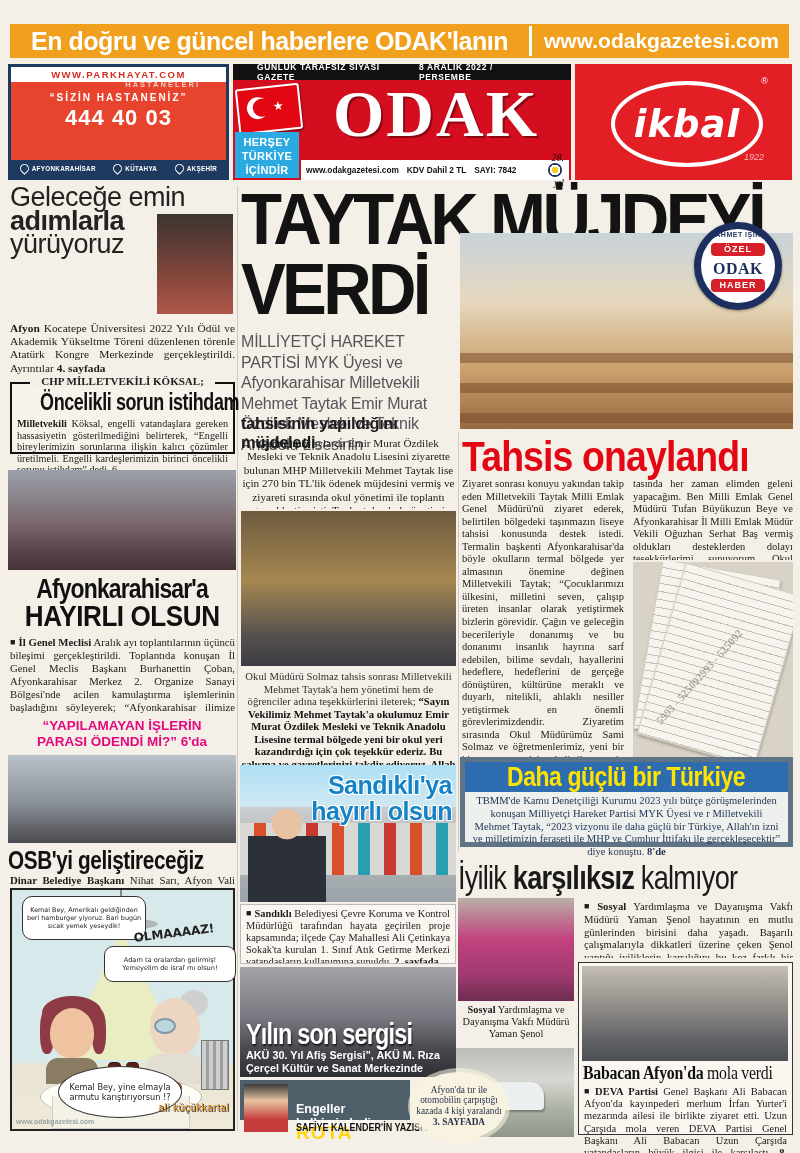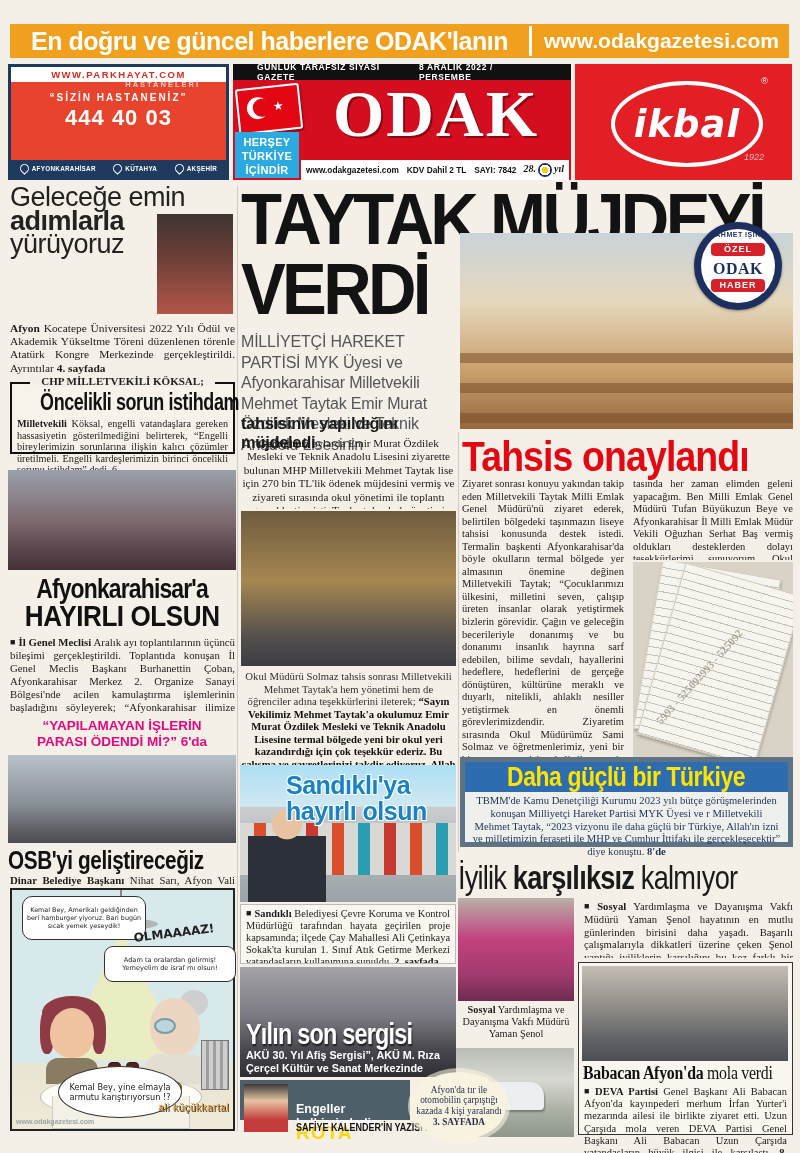--- a/index.html
+++ b/index.html
@@ -42,21 +42,21 @@
   .crescent:after{content:"";position:absolute;left:6px;top:2px;width:18px;height:18px;border-radius:50%;background:#e30613;}
   .flag-star{position:absolute;left:34px;top:12px;color:#fff;font-size:12px;}
   .motto{position:absolute;left:2px;top:52px;width:64px;height:46px;background:#2baae2;color:#fff;
      font-size:11px;font-weight:900;text-align:center;line-height:14px;padding-top:3px;box-sizing:border-box;letter-spacing:.3px;}
   .odak-title{position:absolute;left:70px;top:-4px;width:266px;text-align:center;color:#fff;
      font-family:"Liberation Serif",serif;font-weight:bold;font-size:66px;letter-spacing:2px;
      text-shadow:2px 2px 0 rgba(0,0,0,.35);}
   .mast-white{position:absolute;left:68px;top:80px;width:268px;height:20px;background:#fff;
      display:flex;align-items:center;font-size:8.3px;font-weight:bold;color:#111;padding:0 5px;box-sizing:border-box;}
   .mast-white .gap{margin-left:8px;}
-  .yil{margin-left:auto;display:flex;align-items:flex-start;font-family:"Liberation Serif",serif;font-style:italic;font-weight:bold;font-size:10px;}
+  .yil{margin-left:auto;display:flex;align-items:flex-end;font-family:"Liberation Serif",serif;font-style:italic;font-weight:normal;font-size:10px;flex-direction:column;}
   .eye{width:14px;height:14px;border-radius:50%;margin:0 2px;background:radial-gradient(circle,#f7d117 32%,#fff 33% 52%,#1d2f5e 53%);}
 
   
   .ikbal{left:575px;top:64px;width:217px;height:116px;background:#e31e24;}
   .ik-oval{position:absolute;left:36px;top:17px;width:144px;height:78px;border:4px solid #fff;border-radius:50%;
      display:flex;align-items:center;justify-content:center;}
   .ik-name{color:#fff;font-size:37px;font-weight:bold;font-style:italic;font-family:"DejaVu Sans",sans-serif;letter-spacing:1px;}
   .ik-reg{position:absolute;right:24px;top:12px;color:#fff;font-size:9px;}
   .ik-year{position:absolute;right:28px;top:88px;color:#f6bcb8;font-size:9px;font-style:italic;}
 
@@ -139,21 +139,21 @@
   .daha-head span{color:#ffe400;font-size:27px;font-weight:900;letter-spacing:-.5px;transform:scaleX(.85);white-space:nowrap;}
   .daha-body{padding:3px 7px;font-size:10.6px;line-height:12.8px;color:#1c3254;text-align:center;}
 
   
   .ph-sandikli{left:240px;top:765px;width:216px;height:137px;
      background:linear-gradient(180deg,#aee0f5 0%,#cfe8f2 30%,#c9cdd0 31%,#b8bcbe 55%,#9aa3a8 100%);}
   .containers{position:absolute;left:0;top:58px;width:100%;height:52px;
      background:repeating-linear-gradient(90deg,#d8d8d4 0 14px,#d94f2b 14px 26px,#d8d8d4 26px 40px,#2a9db0 40px 52px,#d8d8d4 52px 66px,#c8392f 66px 78px);}
   .sand-man{position:absolute;left:8px;top:42px;width:78px;height:95px;
      background:radial-gradient(circle at 50% 18%,#e7c3a2 0 17%,transparent 18%),linear-gradient(180deg,transparent 0 30%,#2c3038 31%);}
-  .h-sandikli{left:286px;top:772px;width:166px;color:#1583c5;font-weight:900;line-height:26px;font-size:25px;
+  .h-sandikli{left:286px;top:772px;width:166px;text-align:right;color:#1583c5;font-weight:900;line-height:26px;font-size:25px;
      text-shadow:1px 1px 0 #fff,-1px 1px 0 #fff,1px -1px 0 #fff,-1px -1px 0 #fff;letter-spacing:-.5px;}
   .sand-text{left:240px;top:904px;width:216px;height:60px;border:1px solid #bbb;box-sizing:border-box;background:#faf7f1;
      padding:3px 5px;font-size:10.4px;line-height:11.9px;text-align:justify;}
   .ph-sergi{left:240px;top:967px;width:216px;height:110px;
      background:linear-gradient(180deg,#a5a3a9 0%,#7b7981 45%,#4a484f 75%,#2e2d33 100%);}
   .h-sergi{position:absolute;left:6px;top:50px;color:#fff;font-size:30px;font-weight:900;letter-spacing:-1px;
      text-shadow:1px 2px 2px rgba(0,0,0,.7);transform:scaleX(.78);transform-origin:0 50%;white-space:nowrap;}
   .sergi-cap{position:absolute;left:6px;top:82px;width:202px;color:#fff;font-size:10.8px;line-height:12.8px;font-weight:600;}
   .rota-box{left:240px;top:1080px;width:170px;height:40px;background:#4e5f69;}
   .ph-rota{left:244px;top:1084px;width:44px;height:48px;background:linear-gradient(180deg,#3a3a3a 0%,#e7c3a2 35%,#c43b3b 75%);z-index:4;}

